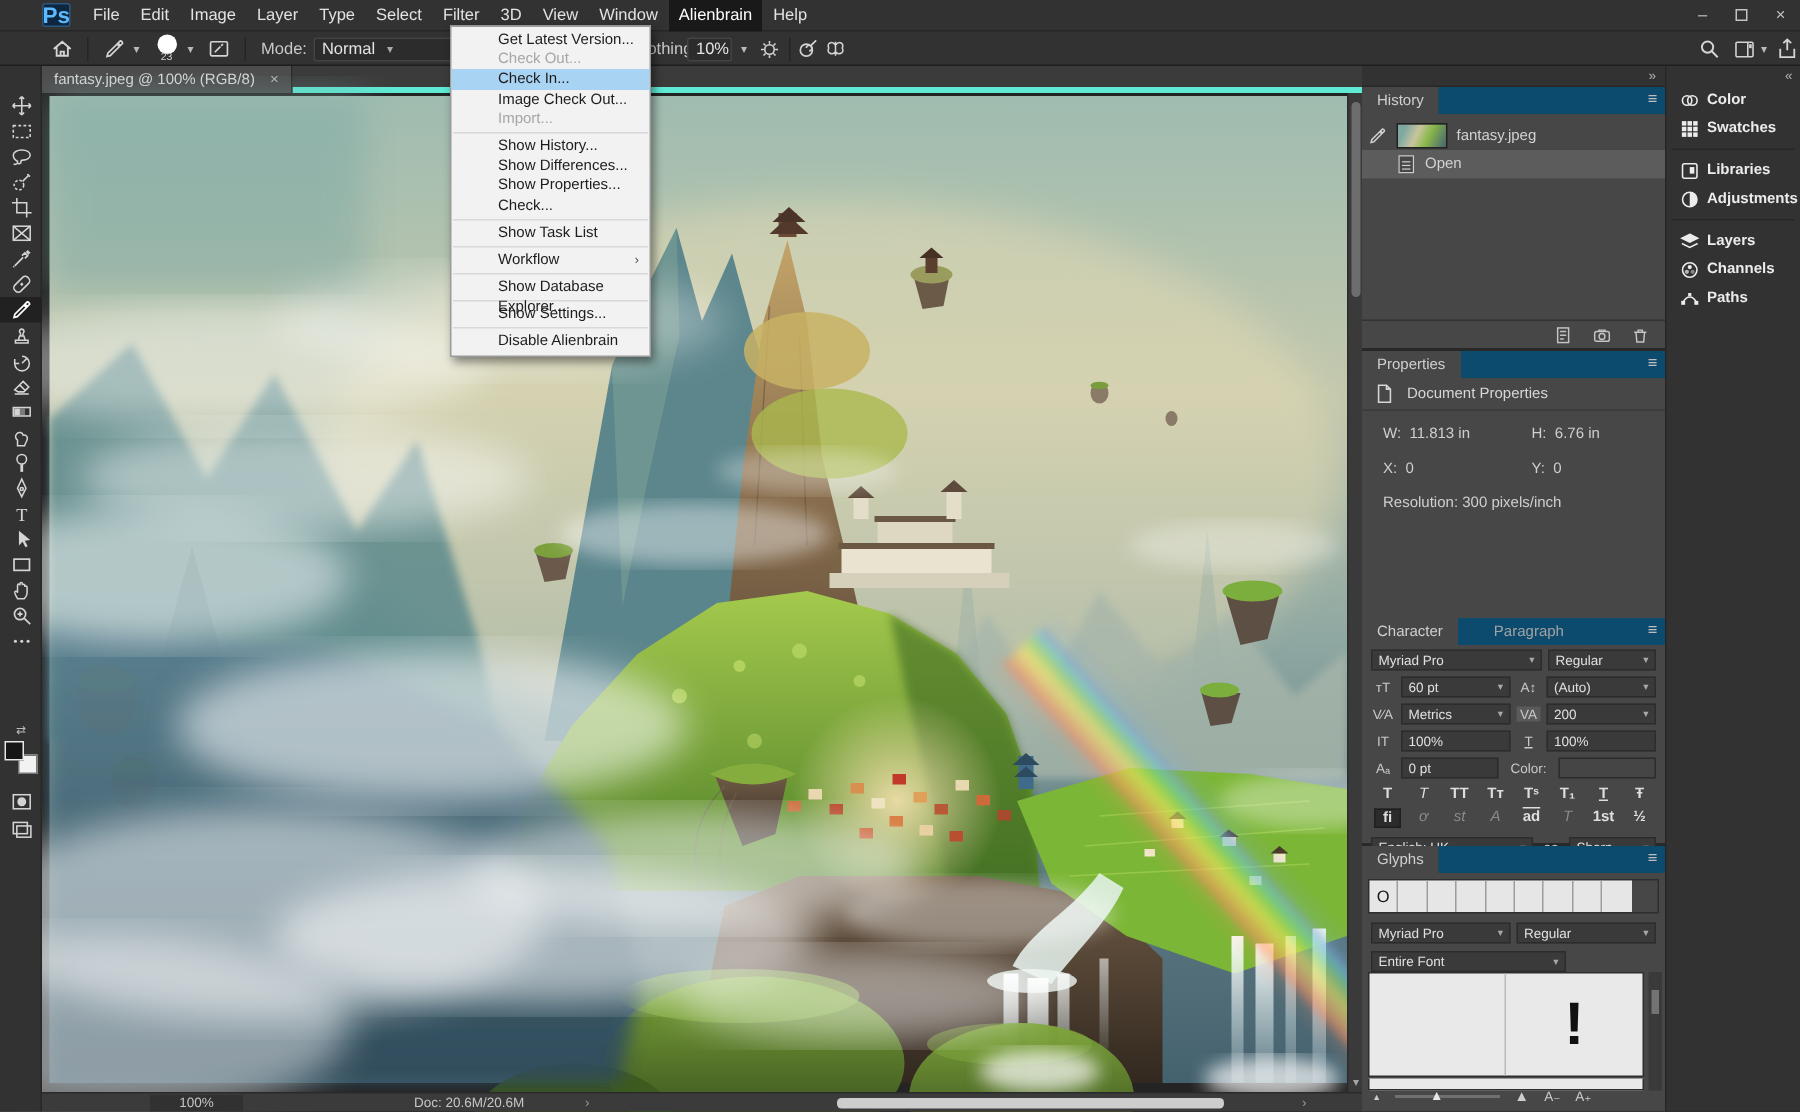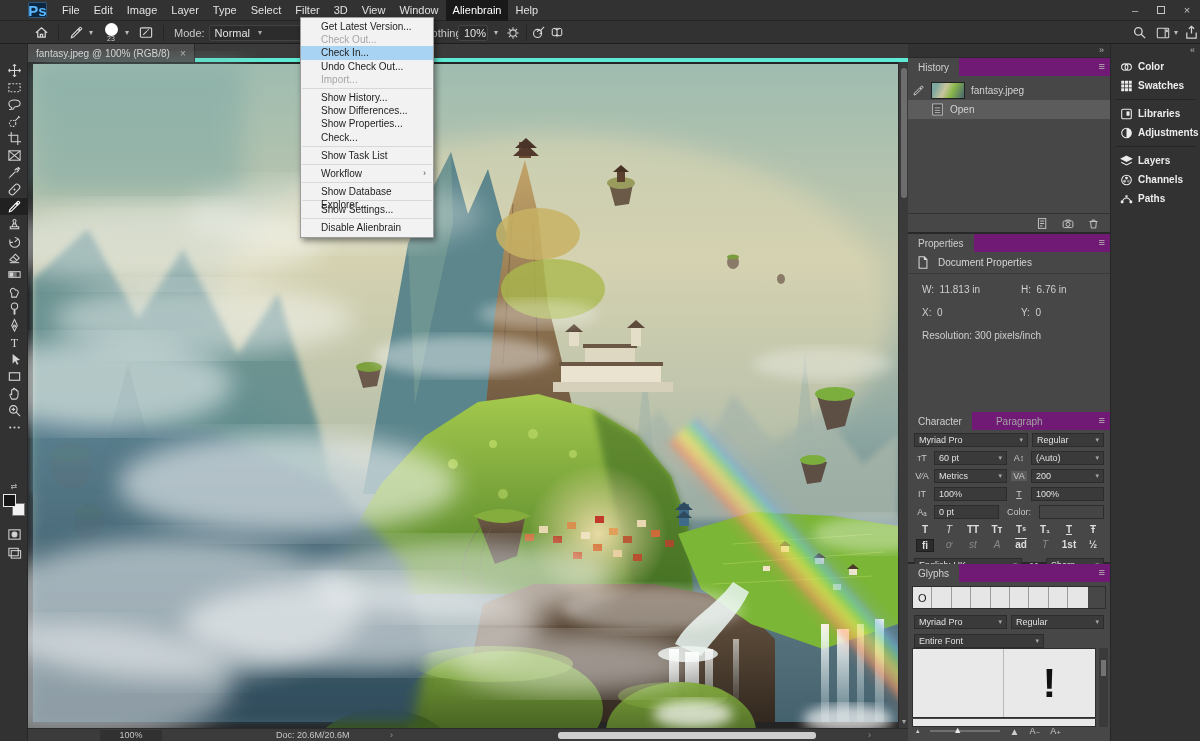--- a/index.html
+++ b/index.html
@@ -62,21 +62,21 @@
   .docinfo { position:absolute; left:248px; top:1px; line-height:11px; }
   .st-chev1 { position:absolute; left:362px; top:1px; line-height:11px; color:#9a9a9a; }
   .hthumb { position:absolute; left:530px; top:3px; width:258px; height:7px; background:#cdcdcd; border-radius:3px; }
   .st-chev2 { position:absolute; left:840px; top:1px; line-height:11px; color:#9a9a9a; }
 
   
   .panelcol { position:absolute; left:908px; top:44px; width:202px; height:697px; background:#282828; z-index:4; }
   .pc-strip { position:absolute; left:0; top:0; width:202px; height:13px; background:#323232; color:#b5b5b5;
     font-size:9px; text-align:right; padding-right:6px; line-height:13px; }
   .panel { position:absolute; left:0; width:202px; background:#474747; }
-  .ptabs { height:18px; background:#701a75; display:flex; align-items:stretch; position:relative; }
+  .ptabs { height:18px; background:#0c4a6e; display:flex; align-items:stretch; position:relative; }
   .ptab { padding:0 10px; display:flex; align-items:center; font-size:10px; color:#cfcfcf; background:#474747; }
   .ptab.inactive { background:transparent; color:#a3a3a3;padding-left:24px; }
   .pham { position:absolute; right:5px; top:2px; color:#bdbdbd; font-size:11px; }
 
   
   .hrow { display:flex; align-items:center; height:20px; padding-left:4px; color:#d2d2d2; font-size:10px; gap:6px; }
   .hrow.sel { background:#5c5c5c; height:19px; }
   .hthumbimg { width:34px; height:17px; border:1px solid #222;
     background:linear-gradient(115deg,#7fa8a0 15%,#c8c49e 40%,#8ab84a 62%,#46636f 100%); }
   .hbtns { position:absolute; left:0; bottom:0; width:202px; height:19px; border-top:1px solid #333;
@@ -124,21 +124,21 @@
   .dock { position:absolute; left:1110px; top:44px; width:90px; height:697px; background:#323232;
     border-left:1px solid #262626; z-index:4; }
   .dock-strip { height:13px; color:#b5b5b5; font-size:9px; text-align:right; padding-right:5px; line-height:13px; }
   .ditem { display:flex; align-items:center; gap:4px; height:19px; padding-left:8px; color:#ececec;
     font-size:10px; font-weight:bold; }
   .ddiv { height:1px; background:#262626; margin:4px 4px; }
 
   
   .popup { position:absolute; left:300px; top:17px; width:134px; background:#f2f2f2; border:1px solid #9b9b9b;
     box-shadow:2px 3px 6px rgba(0,0,0,.45); z-index:40; padding:2px 0; }
-  .mi { height:13.2px; line-height:13.2px; padding-left:20px; color:#1d1d1d; font-size:10px; position:relative; }
+  .mi { height:13.2px; line-height:13.2px; padding-left:31px; color:#1d1d1d; font-size:10px; position:relative; }
   .mi.dis { color:#a6a6a6; }
   .mi.hl { background:#a8d3f3; }
   .mi .sub { position:absolute; right:7px; font-size:9px; color:#555; }
   .msep { height:1px; background:#d8d8d8; margin:2px 1px; }
 
   svg { overflow:visible; }
 </style>
 </head>
 <body>
 
@@ -886,21 +886,21 @@
           <rect x="6.8" y="3.8" width="2.4" height="2.4" fill="#ececec"></rect>
         </svg>
       <span>Paths</span>
     </div>
   </div>
 
   <div class="popup">
     <div class="mi">Get Latest Version...</div>
     <div class="mi dis">Check Out...</div>
     <div class="mi hl">Check In...</div>
-    <div class="mi">Undo Check Out...</div>
+    <div class="mi">Image Check Out...</div>
     <div class="mi dis">Import...</div>
     <div class="msep"></div>
     <div class="mi">Show History...</div>
     <div class="mi">Show Differences...</div>
     <div class="mi">Show Properties...</div>
     <div class="mi">Check...</div>
     <div class="msep"></div>
     <div class="mi">Show Task List</div>
     <div class="msep"></div>
     <div class="mi">

